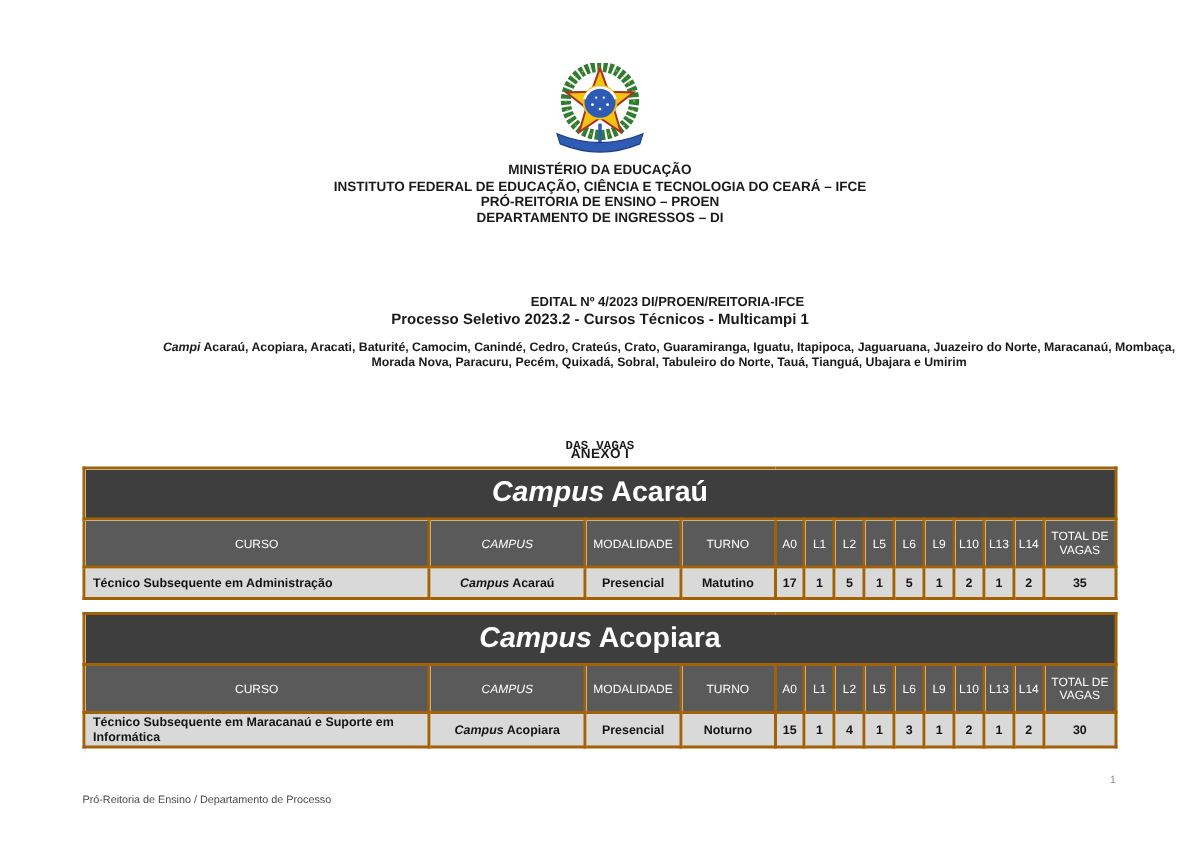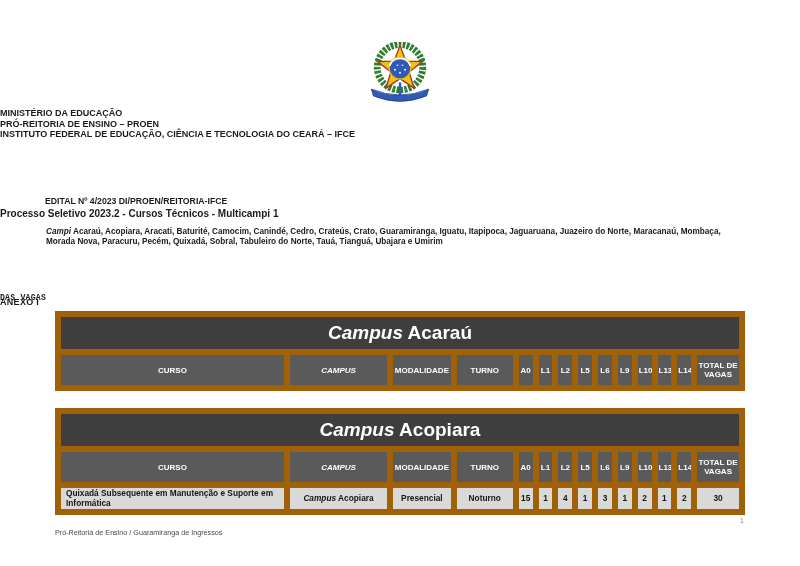--- a/index.html
+++ b/index.html
@@ -1,45 +1,45 @@
 <!DOCTYPE html>
 <html><head>
 <meta charset="utf-8">
 <style>
   html,body{margin:0;padding:0;}
   body{
     width:800px;height:566px;background:#ffffff;overflow:hidden;
     font-family:"Liberation Sans",sans-serif;color:#1a1a1a;position:relative;
   }
   .abs{position:absolute;}
-  .centered{left:0;width:800px;text-align:left;}
+  .centered{left:0;width:800px;text-align:center;}
   
   .crest{top:42px;left:50%;transform:translateX(-50%);}
   
   .gov-header{top:108px;font-size:9px;font-weight:bold;line-height:10.6px;letter-spacing:0px;}
   .edital{top:196px;font-size:8.7px;font-weight:bold;margin-left:45px;}
   .processo{top:208px;font-size:10px;font-weight:bold;}
   .campi{top:227px;font-size:8.2px;font-weight:bold;line-height:9.8px;padding-left:46px;}
   .campi .inner{display:inline-block;max-width:676px;}
   .ital{font-style:italic;}
   .anexo{top:269px;font-size:9px;font-weight:bold;letter-spacing:.3px;margin-top:28px;}
   .secttl{top:293px;font-size:8.2px;font-weight:bold;letter-spacing:.2px;font-family:Liberation Mono, monospace;}
   
   .tbl-wrap{left:55px;width:690px;}
   .tbl1{top:311px;}
   .tbl2{top:408px;}
   table.vagas{width:690px;border-collapse:collapse;table-layout:fixed;}
-  table.vagas td{border:6px solid #a16207;overflow:hidden;}
+  table.vagas td{border:2px solid #a16207;overflow:hidden;}
   tr.row-title td{
     background:#3e3e3e;color:#ffffff;text-align:center;
     font-size:19px;font-weight:bold;height:32px;padding:0;
   }
   tr.row-head td{
     background:#5a5a5a;color:#ffffff;text-align:center;
-    font-size:8px;font-weight:bold;height:30px;padding:0 1px;line-height:9px;
+    font-size:8px;font-weight:normal;height:30px;padding:0 1px;line-height:9px;
   }
   tr.row-data td{
     background:#d9d9d9;color:#141414;text-align:center;
     font-size:8.3px;font-weight:bold;height:17px;padding:1px 2px;line-height:9.6px;
   }
   tr.row-data td.curso{text-align:left;padding-left:5px;}
   
   .pagenum{top:517px;left:740px;font-size:7px;color:#8a8a8a;font-weight:normal;}
   .footer{top:528px;left:55px;font-size:7.2px;color:#4a4a4a;font-weight:normal;}
 </style>
@@ -64,22 +64,23 @@
     <circle cx="56" cy="33" r="1.1" fill="#ffffff"></circle>
     <circle cx="47" cy="27.5" r="0.9" fill="#ffffff"></circle>
     <circle cx="53" cy="27.5" r="0.9" fill="#ffffff"></circle>
 
     <path d="M16,56 Q50,70 84,56 L81.5,64 Q50,77 18.5,64 Z" fill="#2f5bb5" stroke="#1a3c8f" stroke-width="1"></path>
   </svg>
 </div>
 
 <div class="abs centered gov-header">
   <div>MINISTÉRIO DA EDUCAÇÃO</div>
+  <div>INSTITUTO FEDERAL DE EDUCAÇÃO, CIÊNCIA E TECNOLOGIA DO CEARÁ – IFCE</div>
   <div>PRÓ-REITORIA DE ENSINO – PROEN</div>
-  <div>INSTITUTO FEDERAL DE EDUCAÇÃO, CIÊNCIA E TECNOLOGIA DO CEARÁ – IFCE</div>
+  <div>DEPARTAMENTO DE INGRESSOS – DI</div>
 </div>
 
 <div class="abs centered edital">EDITAL Nº 4/2023 DI/PROEN/REITORIA-IFCE</div>
 <div class="abs centered processo">Processo Seletivo 2023.2 - Cursos Técnicos - Multicampi 1</div>
 
 <div class="abs centered campi">
   <span class="inner"><span class="ital">Campi</span> <span>Acaraú, Acopiara, Aracati, Baturité, Camocim, Canindé, Cedro, Crateús, Crato, Guaramiranga, Iguatu, Itapipoca, Jaguaruana, Juazeiro do Norte, Maracanaú, Mombaça, Morada Nova, Paracuru, Pecém, Quixadá, Sobral, Tabuleiro do Norte, Tauá, Tianguá, Ubajara e Umirim</span></span>
 </div>
 
 <div class="abs centered anexo">ANEXO I</div>
@@ -116,20 +117,36 @@
       <td>L1</td>
       <td>L2</td>
       <td>L5</td>
       <td>L6</td>
       <td>L9</td>
       <td>L10</td>
       <td>L13</td>
       <td>L14</td>
       <td>TOTAL DE VAGAS</td>
     </tr>
+    <tr class="row-data">
+      <td class="curso">Técnico Subsequente em Administração</td>
+      <td><span class="ital">Campus</span> <span>Acaraú</span></td>
+      <td>Presencial</td>
+      <td>Matutino</td>
+      <td>17</td>
+      <td>1</td>
+      <td>5</td>
+      <td>1</td>
+      <td>5</td>
+      <td>1</td>
+      <td>2</td>
+      <td>1</td>
+      <td>2</td>
+      <td>35</td>
+    </tr>
   </tbody>
     </table>
 </div>
 
 <div class="abs tbl-wrap tbl2">
   <table class="vagas">
     <colgroup>
       <col style="width:33.5%">
         <col style="width:15.1%">
         <col style="width:9.3%">
@@ -159,33 +176,33 @@
       <td>L2</td>
       <td>L5</td>
       <td>L6</td>
       <td>L9</td>
       <td>L10</td>
       <td>L13</td>
       <td>L14</td>
       <td>TOTAL DE VAGAS</td>
     </tr>
     <tr class="row-data">
-      <td class="curso">Quixadá Subsequente em Manutenção e Suporte em Informática</td>
+      <td class="curso">Técnico Subsequente em Maracanaú e Suporte em Informática</td>
       <td><span class="ital">Campus</span> <span>Acopiara</span></td>
       <td>Presencial</td>
       <td>Noturno</td>
       <td>15</td>
       <td>1</td>
       <td>4</td>
       <td>1</td>
       <td>3</td>
       <td>1</td>
       <td>2</td>
       <td>1</td>
       <td>2</td>
       <td>30</td>
     </tr>
   </tbody>
     </table>
 </div>
 
 <div class="abs pagenum">1</div>
-<div class="abs footer">Pró-Reitoria de Ensino / Guaramiranga de Ingressos</div>
+<div class="abs footer">Pró-Reitoria de Ensino / Departamento de Processo</div>
 
 </body></html>

